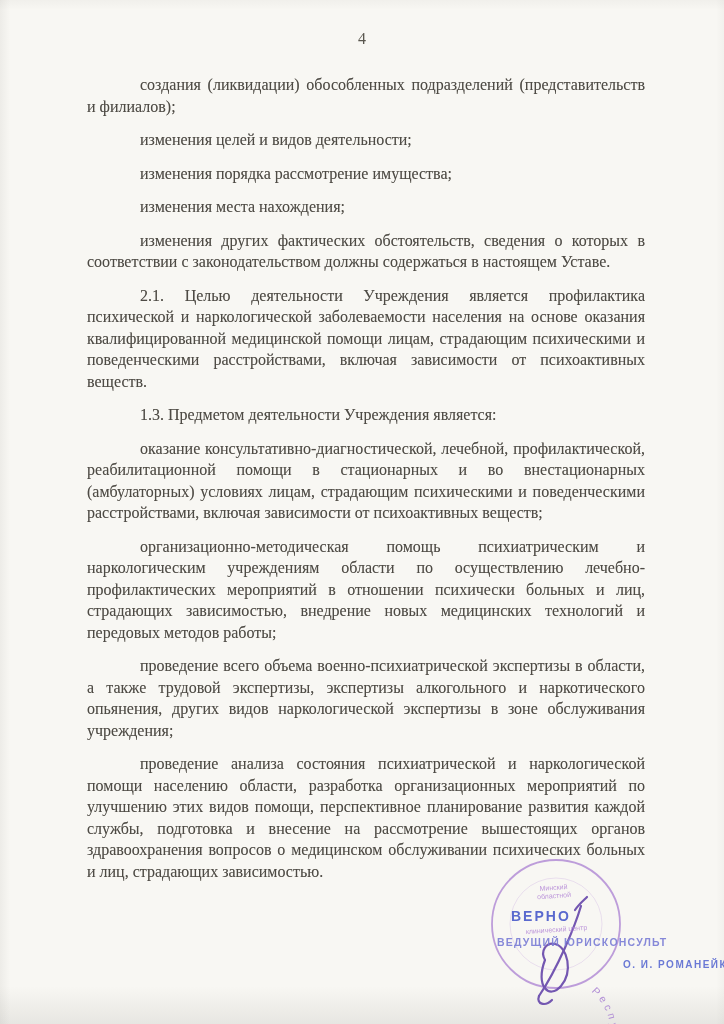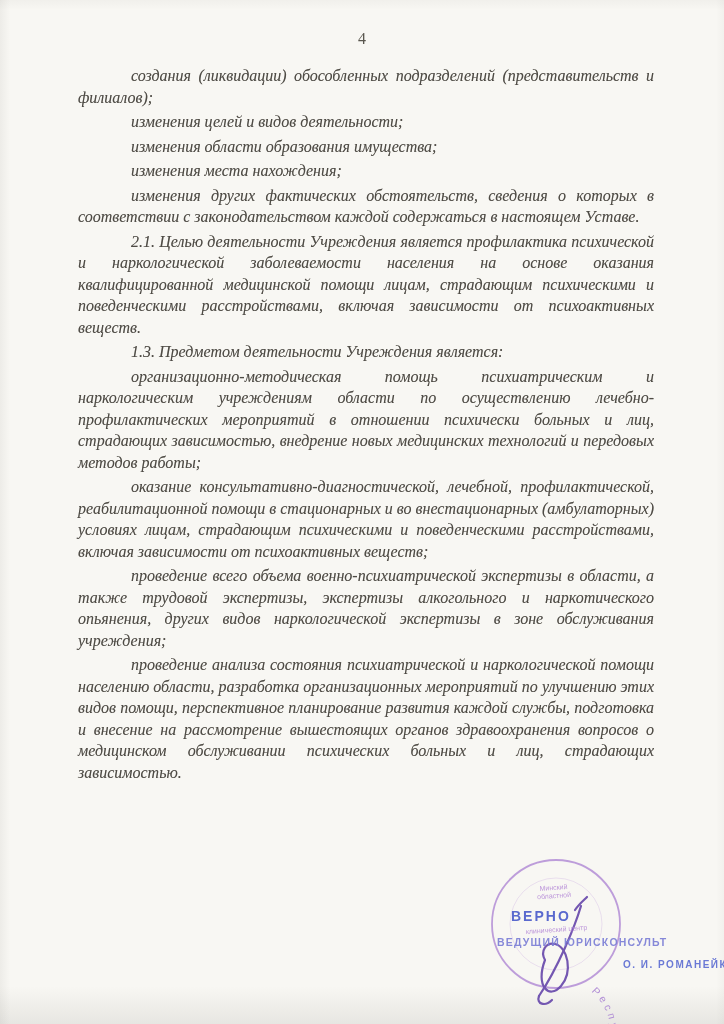--- a/index.html
+++ b/index.html
@@ -19,21 +19,21 @@
   .page-number{
     position:absolute; top:30px; left:0; width:724px;
     text-align:center; font-size:16px; color:#5a574f;
   }
   .text-block{
     position:absolute; top:62px; left:75px; width:582px;
     font-size:16px; line-height:21.5px;
     text-shadow:0 0 0.6px rgba(80,76,70,0.35);
   }
   .para{
-    margin:3px; text-indent:53px; text-align:justify;font-style:italic;
+    margin:12px; text-indent:53px; text-align:justify;
   }
   .section-heading{
     margin:17px 0 12px; text-align:center;
     font-size:16.5px; line-height:23px; color:#55524b;
   }
   
   .stamp{
     position:absolute; left:455px; top:848px; width:240px; height:176px;
     pointer-events:none;
   }
@@ -57,29 +57,29 @@
 </head>
 <body>
 
 <div class="page">
 
   <div class="page-number">4</div>
 
   <div class="text-block">
     <p class="para">создания (ликвидации) обособленных подразделений (представительств и филиалов);</p>
     <p class="para">изменения целей и видов деятельности;</p>
-    <p class="para">изменения области образования имущества;</p>
+    <p class="para">изменения порядка рассмотрение имущества;</p>
     <p class="para">изменения места нахождения;</p>
-    <p class="para">изменения других фактических обстоятельств, сведения о которых в соответствии с законодательством каждой содержаться в настоящем Уставе.</p>
+    <p class="para">изменения других фактических обстоятельств, сведения о которых в соответствии с законодательством должны содержаться в настоящем Уставе.</p>
 
 
     <p class="para">2.1. Целью деятельности Учреждения является профилактика психической и наркологической заболеваемости населения на основе оказания квалифицированной медицинской помощи  лицам, страдающим психическими и поведенческими расстройствами, включая зависимости от психоактивных веществ.</p>
     <p class="para">1.3. Предметом деятельности Учреждения является:</p>
+    <p class="para">оказание консультативно-диагностической, лечебной, профилактической, реабилитационной помощи в стационарных и во внестационарных (амбулаторных) условиях лицам, страдающим психическими и поведенческими расстройствами, включая зависимости от психоактивных веществ;</p>
     <p class="para">организационно-методическая помощь психиатрическим и наркологическим учреждениям области по осуществлению лечебно-профилактических мероприятий в отношении психически больных и лиц, страдающих зависимостью, внедрение новых медицинских технологий и передовых методов работы;</p>
-    <p class="para">оказание консультативно-диагностической, лечебной, профилактической, реабилитационной помощи в стационарных и во внестационарных (амбулаторных) условиях лицам, страдающим психическими и поведенческими расстройствами, включая зависимости от психоактивных веществ;</p>
     <p class="para">проведение всего объема военно-психиатрической экспертизы в области, а также трудовой экспертизы, экспертизы алкогольного и наркотического опьянения, других видов наркологической экспертизы в зоне обслуживания учреждения;</p>
     <p class="para">проведение анализа состояния психиатрической и наркологической помощи населению области, разработка организационных мероприятий по улучшению этих видов помощи, перспективное планирование развития каждой службы, подготовка и внесение на рассмотрение вышестоящих органов здравоохранения вопросов о медицинском обслуживании психических больных и лиц, страдающих зависимостью.</p>
   </div>
 
   <div class="stamp">
 
     <svg width="240" height="176" viewBox="0 0 240 176">
       <defs>
         <path id="ringPath" d="M 101 131 A 55 55 0 1 1 100.9 131" fill="none"></path>
       </defs>

